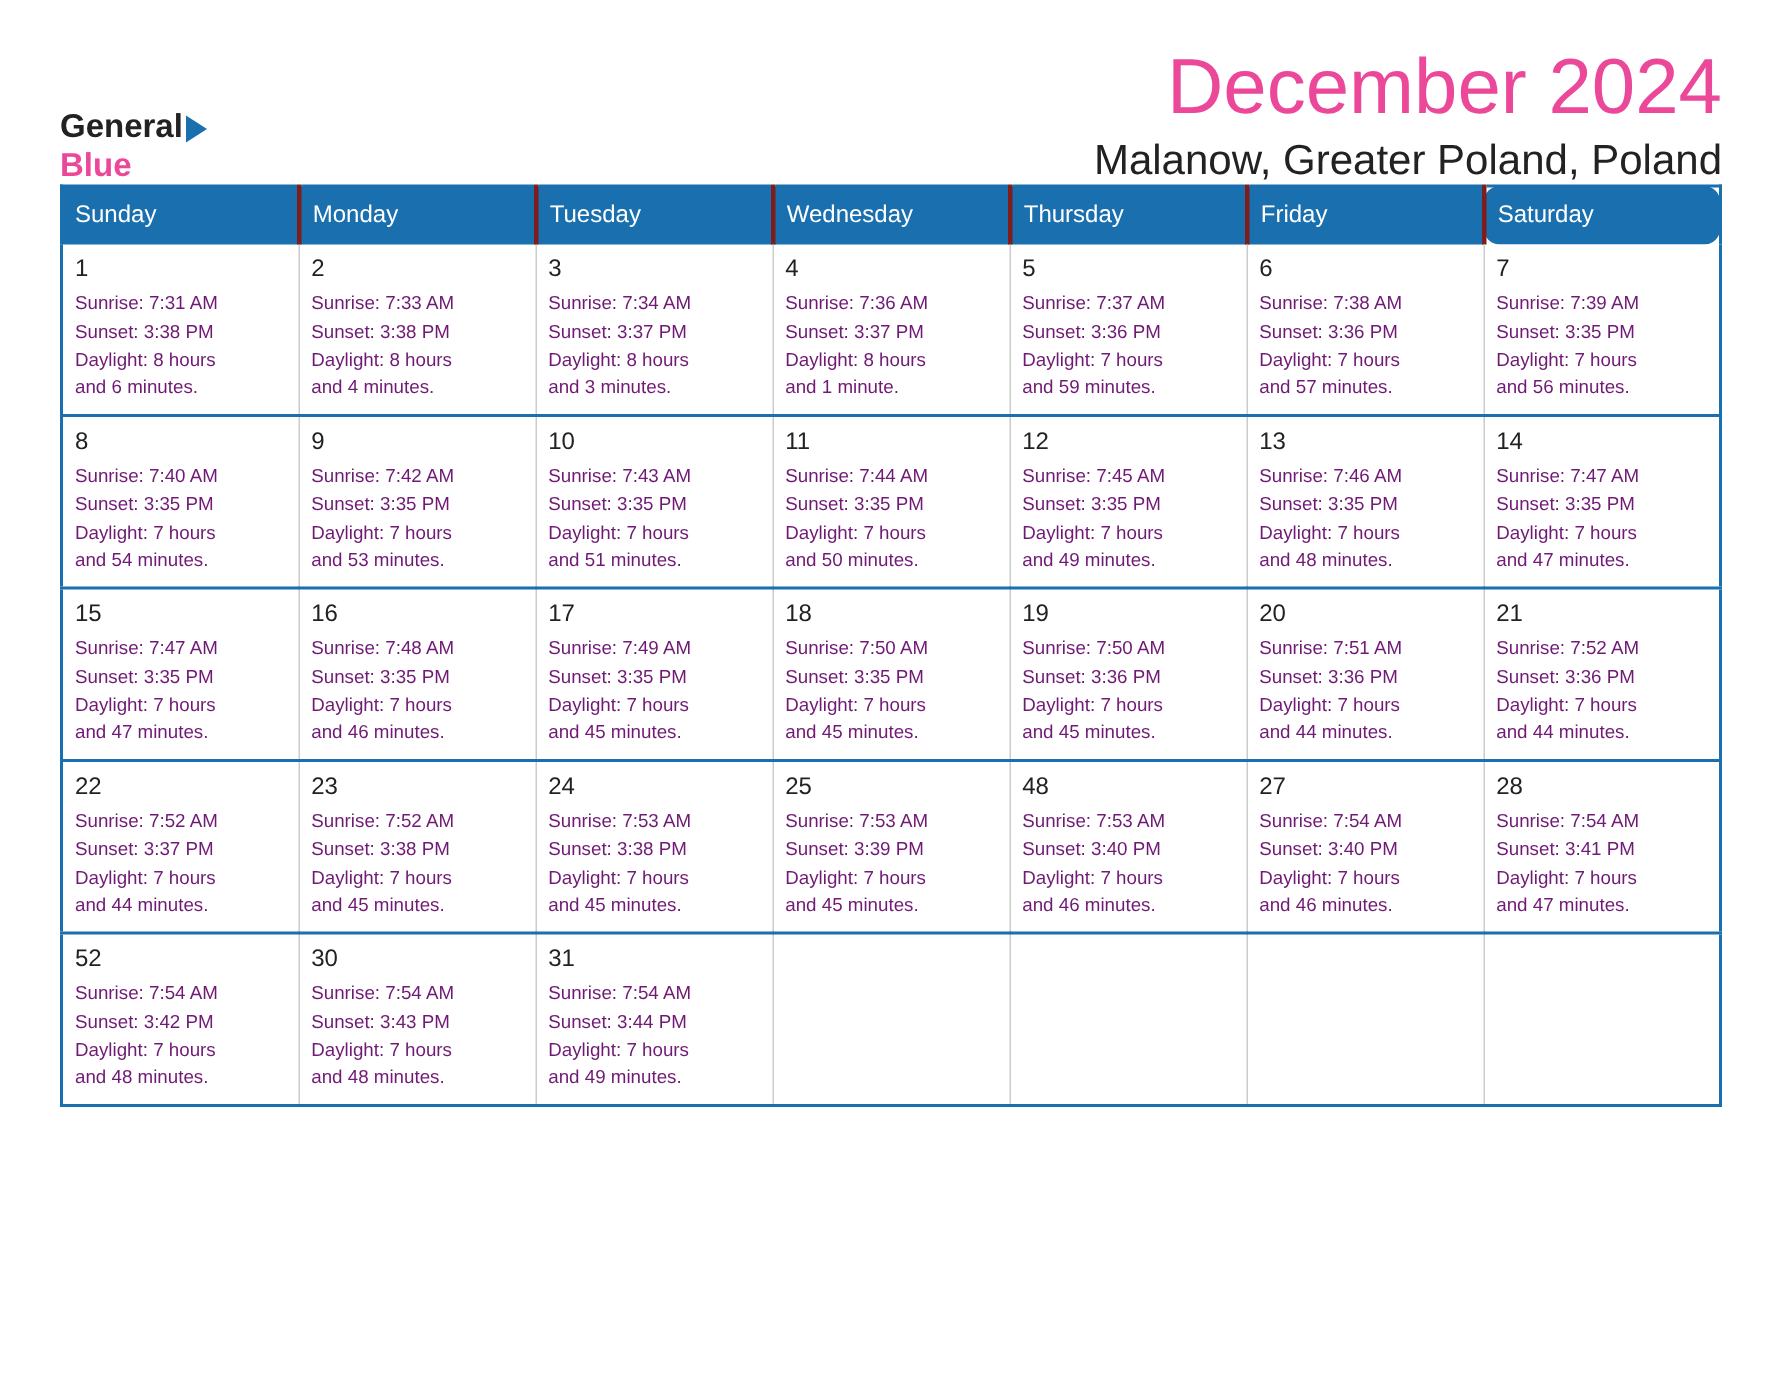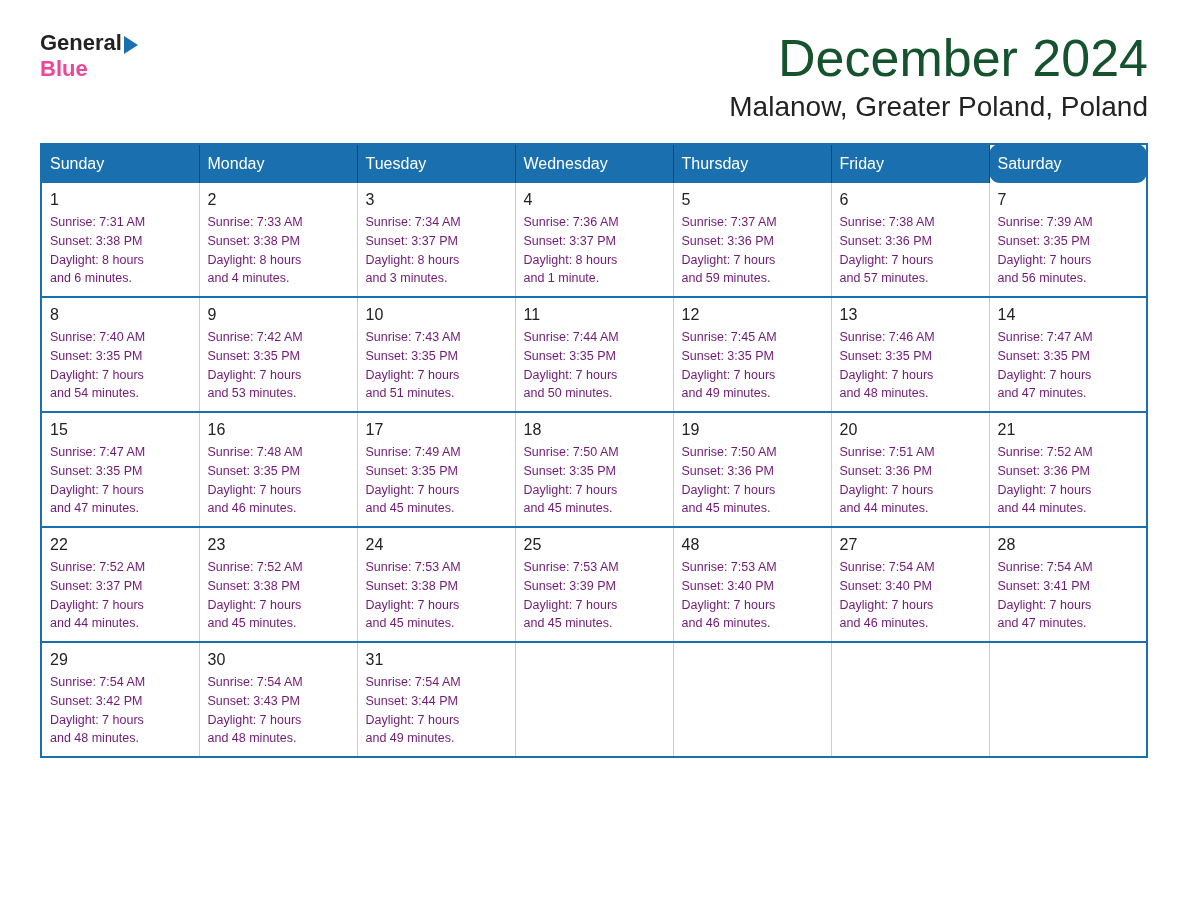--- a/index.html
+++ b/index.html
@@ -6,22 +6,21 @@
     body {
       background: #fff;
       font-family: Arial, sans-serif;
       padding: 30px 40px;
       width: 1188px;
       min-height: 918px;
     }
     .header {
       display: flex;
       justify-content: space-between;
-      align-items: flex-start;
-      margin-bottom: 20px;
+      align-items: flex-end;
     }
     .logo-text-general {
       font-size: 22px;
       font-weight: bold;
       color: #222;
     }
     .logo-text-blue {
       font-size: 22px;
       font-weight: bold;
       color: #ec4899;
@@ -43,21 +42,21 @@
     .logo-row {
       display: flex;
       align-items: center;
     }
     .title-section {
       text-align: right;
     }
     .month-title {
       font-size: 52px;
       font-weight: normal;
-      color: #14532d;
+      color: #ec4899;
       line-height: 1.1;
     }
     .location-title {
       font-size: 28px;
       color: #222;
       margin-top: 4px;
     }
     table {
       width: 100%;
       border-collapse: collapse;
@@ -65,21 +64,21 @@
     }
     thead tr {
       background-color: #1a6faf;
     }
     thead th {
       color: #fff;
       font-size: 16px;
       font-weight: normal;
       padding: 10px 8px;
       text-align: left;
-      border-right: 1px solid #7f1d1d;
+      border-right: 3px solid #7f1d1d;
     }
     thead th:last-child {
       border-right: none;
       border-radius: 11px;
     }
     tbody tr {
       border-bottom: 2px solid #1a6faf;
     }
     tbody tr:last-child {
       border-bottom: none;
@@ -396,21 +395,21 @@
         <div class="day-info">
           Sunrise: 7:54 AM<br>
           Sunset: 3:41 PM<br>
           Daylight: 7 hours<br>
           and 47 minutes.
         </div>
       </td>
       </tr>
       <tr>
         <td>
-        <span class="day-number">29</span>
+        <span class="day-number">52</span>
         <div class="day-info">
           Sunrise: 7:54 AM<br>
           Sunset: 3:42 PM<br>
           Daylight: 7 hours<br>
           and 48 minutes.
         </div>
       </td>
         <td>
         <span class="day-number">30</span>
         <div class="day-info">

